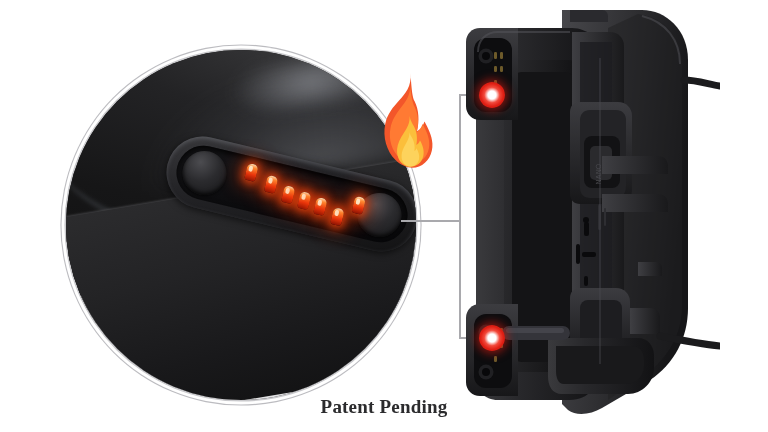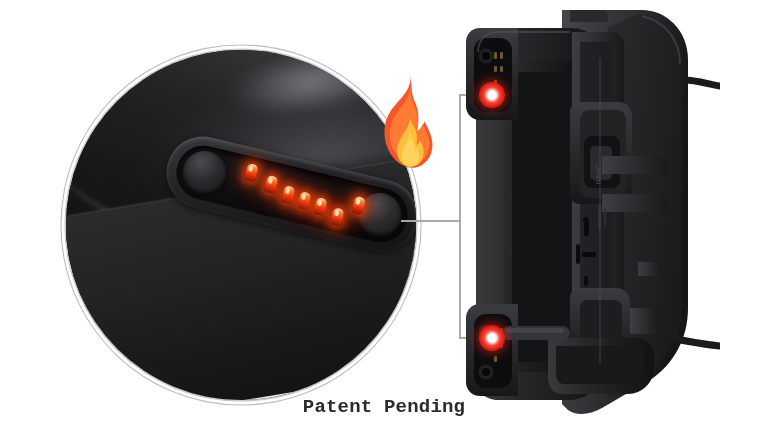--- a/index.html
+++ b/index.html
@@ -131,21 +131,21 @@
 
   
   .device{position:absolute;left:452px;top:8px;width:268px;height:412px;}
 
   
   .caption{
     position:absolute;left:0;top:396px;width:768px;
     text-align:center;
     font-size:19px;font-weight:bold;letter-spacing:.2px;
     color:#2b2b2d;
-    font-family:Liberation Mono, monospace;
+    font-family:Liberation Serif, serif;
   }
 </style>
 </head>
 <body>
 
 <div id="stage">
 
   <div class="magnifier">
     <div class="mag-inner">
 

